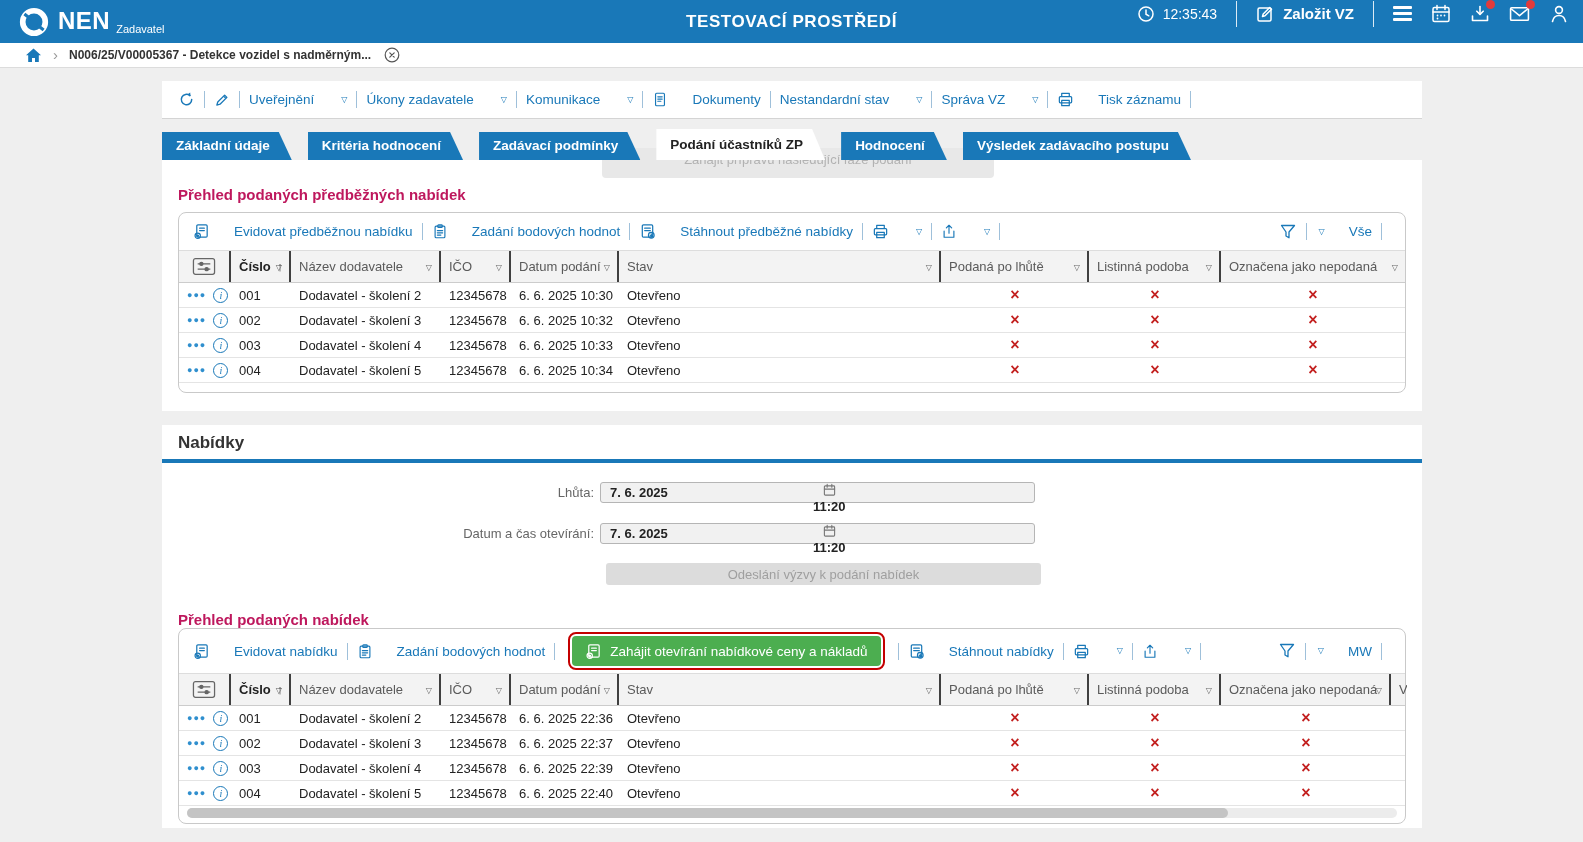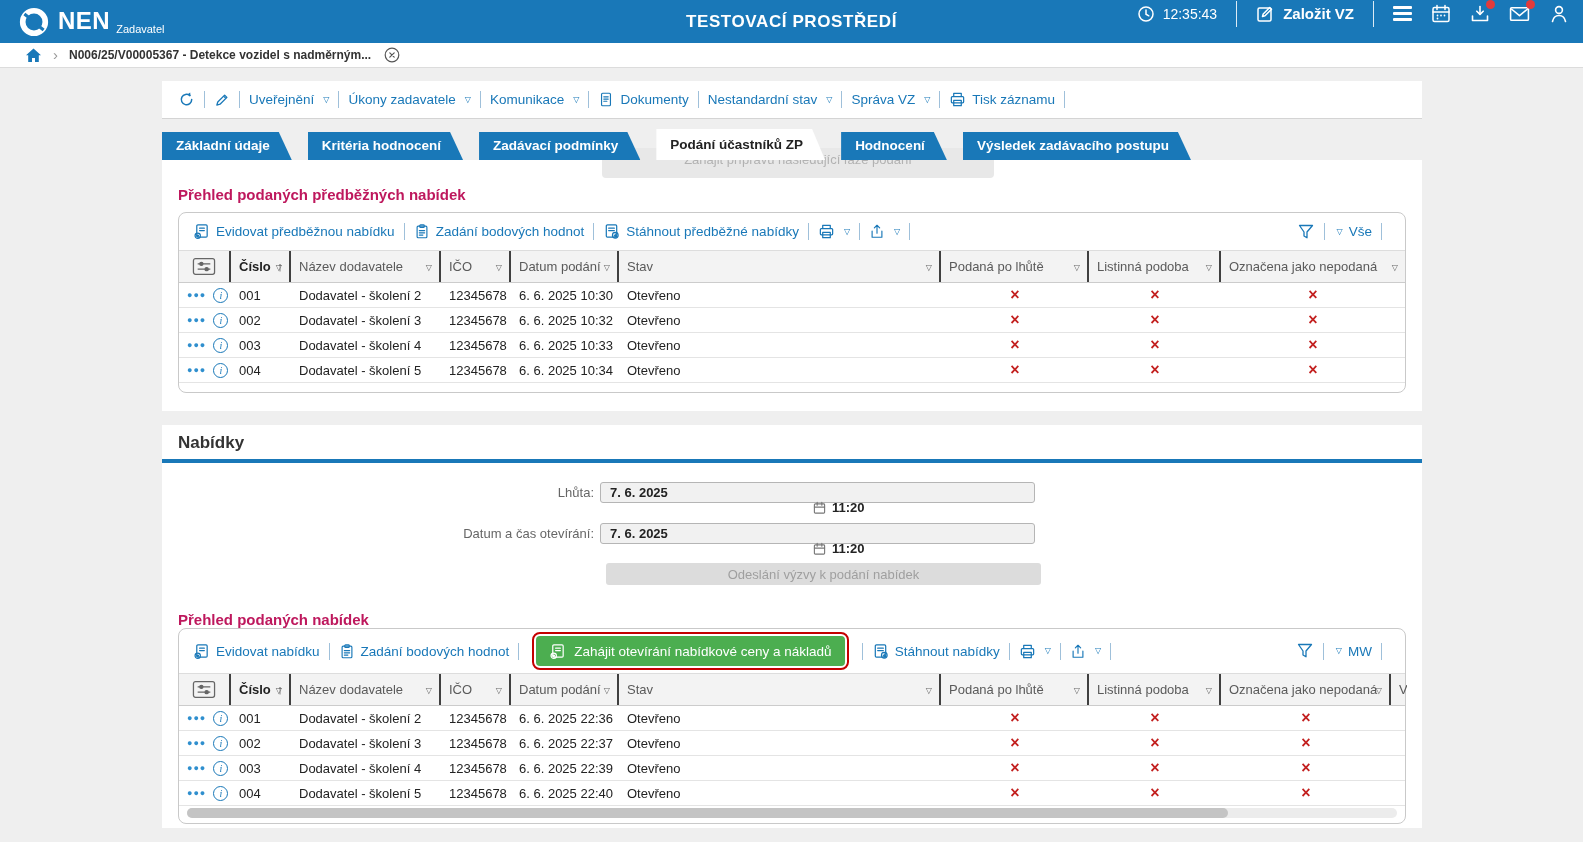--- a/index.html
+++ b/index.html
@@ -27,21 +27,21 @@
   .badge { position:absolute; top:-4px; right:-5px; width:9px; height:9px; border-radius:50%; background:#e23b3b; }
 
   
   .breadcrumb { position:absolute; top:43px; left:0; right:0; height:25px; background:#fff; border-bottom:1px solid #dcdcdc; display:flex; align-items:center; padding-left:25px; gap:11px; z-index:9; }
   .bc-chev { color:#999; font-size:15px; line-height:1; margin-top:-2px; }
   .bc-item { font-weight:bold; font-size:12px; color:#333; }
   .bc-close { cursor:pointer; margin-left:2px; }
 
   
   .toolbar-band { position:absolute; top:81px; left:162px; width:1260px; height:38px; background:#fff; border-bottom:1px solid #d4d4d4; display:flex; align-items:center; padding-left:16px; }
-  .tb-item { display:flex; align-items:center; gap:6px; color:#1978b8; font-size:13.5px; cursor:pointer; white-space:nowrap; }
+  .tb-item { display:flex; align-items:center; gap:24px; color:#1978b8; font-size:13.5px; cursor:pointer; white-space:nowrap; }
   .sep { width:1px; height:17px; background:#9fc0da; margin:0 9px; flex:0 0 1px; }
   .caret { font-size:8px; margin-left:3px; line-height:1; }
   .th-caret { position:absolute; right:7px; top:50%; transform:translateY(-50%); font-size:8px; color:#666; cursor:pointer; }
 
   
   .tabbar { position:absolute; top:132px; left:162px; display:flex; z-index:5; height:28px; align-items:flex-end;gap:28px; }
   .tab { height:28px; line-height:28px; padding:0 22px 0 14px; background:#1978b8; color:#fff; font-weight:bold; font-size:13.5px; white-space:nowrap;
          clip-path:polygon(0 0, calc(100% - 13px) 0, 100% 100%, 0 100%); margin-right:-12px; cursor:pointer; position:relative;
          filter:drop-shadow(2px 1px 1px rgba(0,0,0,.25)); }
   .tab.active { background:#fff; color:#222; height:31px; line-height:31px; }
@@ -78,21 +78,21 @@
   .xmark { color:#c3201f; font-weight:bold; font-size:16px; line-height:1; }
   .row-menu { color:#2f8fce; font-size:9px; letter-spacing:1px; cursor:pointer; margin-right:7px; }
   .info-ic { width:15px; height:15px; border:1.4px solid #1978b8; border-radius:50%; color:#1978b8; font-size:10px; font-style:italic; font-family:"Liberation Serif",serif; display:inline-flex; align-items:center; justify-content:center; cursor:pointer; flex:0 0 15px; }
 
   
   .blue-rule { position:absolute; left:0; right:0; top:34px; height:4px; background:#1978b8; }
   .offers-head { position:absolute; left:16px; top:8px; font-size:17px; font-weight:bold; color:#333; }
   .form-row { position:absolute; left:0; display:flex; align-items:center; }
   .f-label { width:438px; text-align:right; color:#666; padding-right:6px; font-size:13px; }
   .dt-input { position:relative; width:435px; height:21px; background:#f1f1f1; border:1px solid #b5b5b5; border-radius:3px; line-height:19px; font-weight:bold; color:#222; padding-left:9px; }
-  .time-part { position:absolute; left:212px; top:15px; height:100%; display:flex; align-items:center; gap:6px; color:#222; }
+  .time-part { position:absolute; left:212px; top:0; height:100%; display:flex; align-items:center; color:#222;flex-direction:column; }
   .send-btn { position:absolute; left:444px; width:435px; height:22px; background:#dcdcdc; border:none; border-radius:3px; color:#9f9f9f; font-size:13px; font-family:inherit; }
 
   
   .hscroll { position:absolute; left:8px; right:8px; bottom:5px; height:10px; background:#ececec; border-radius:5px; }
   .hthumb { position:absolute; left:0; top:0; height:10px; width:86%; background:#c4c4c4; border-radius:5px; cursor:pointer; }
 </style>
 </head>
 <body>
 
 <div class="topbar">

